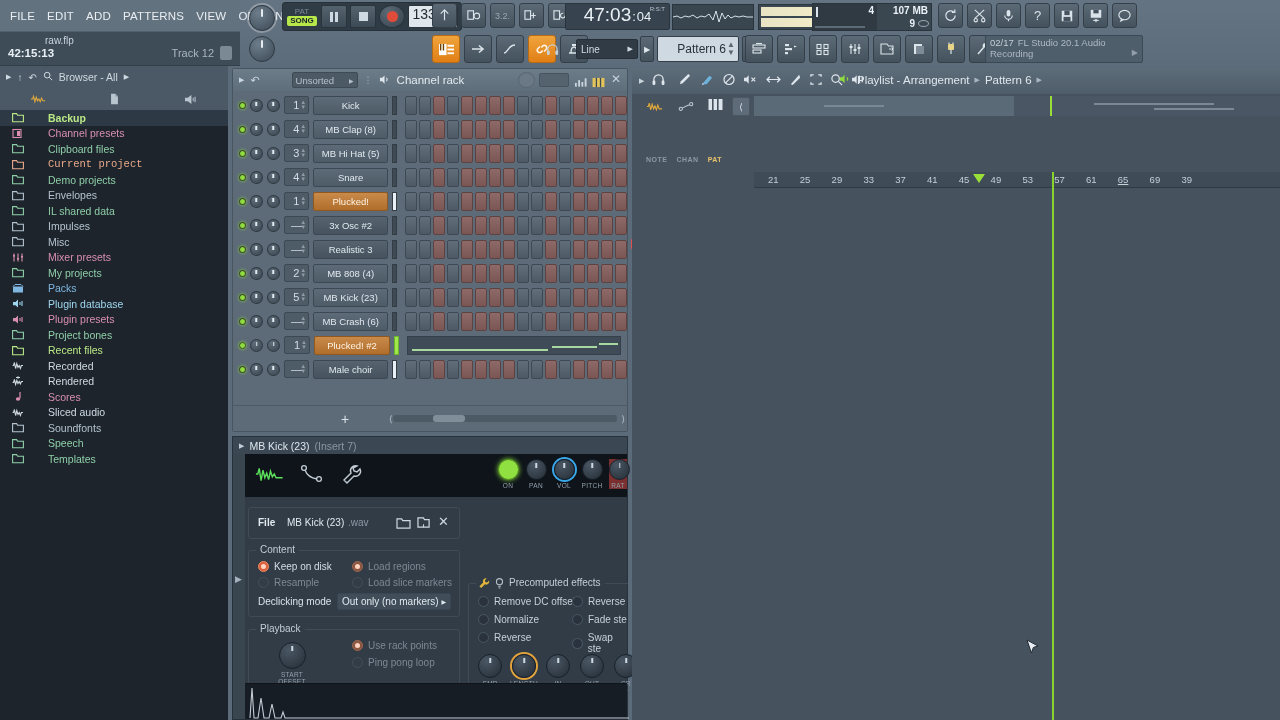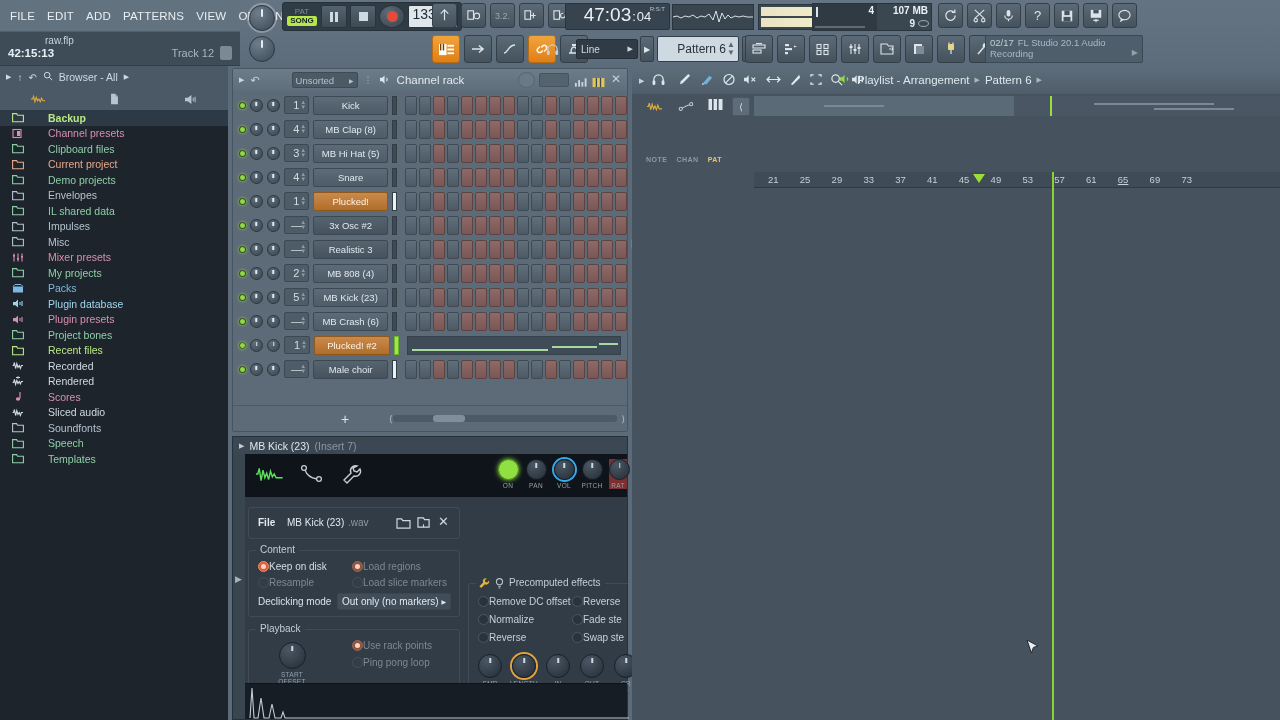--- a/index.html
+++ b/index.html
@@ -184,21 +184,21 @@
         background:radial-gradient(circle at 35% 28%,#4a5764,#242d36); border:1px solid #18202a;
         position:relative; margin:0 auto;}
   .kb .kk::after{content:"";position:absolute;left:50%;top:3px;width:1.5px;height:5px;background:#cfd9e1;transform:translateX(-50%);}
   .kb .lbl { text-align:center; color:#93a0ab; font-size:6.5px; margin-top:2px; letter-spacing:.3px;}
   .kb.onled .kk { background:#8fe040; border:1px solid #4f8a1c; box-shadow:0 0 5px #8fe040;}
   .kb.onled .kk::after{display:none;}
   .kb.vol .kk { box-shadow:0 0 0 2px #3aa7e8; }
   .grp { border:1px solid #3f4b57; border-radius:3px; position:relative; }
   .grp .gt { position:absolute; left:7px; top:-7px; background:#313c47; padding:0 4px;
              color:#c3ccd5; font-size:10px;}
-  .radio { display:flex; align-items:center; font-size:10px; color:#d5dde5;}
+  .radio { display:flex; align-items:center; gap:5px; font-size:10px; color:#d5dde5;}
   .radio .dot { width:11px;height:11px;border-radius:50%;background:#2a333d;border:1px solid #4a5663;
                 display:flex;align-items:center;justify-content:center;}
   .radio.on .dot { background:#d9603f; border-color:#ef8a5e; }
   .radio.on .dot::after{content:"";width:5px;height:5px;border-radius:50%;background:#ffd4c0;}
   .radio.dim { color:#7d8893; } .radio.dim .dot { background:#333d47; border-color:#434f5a;}
   .radio.dim.ond .dot { background:#8b5742; border-color:#9b6550;}
   .selbox { background:#414e5a; border:1px solid #394653; border-radius:2px; color:#e0e8ee;
             font-size:10px; display:flex; align-items:center; padding:0 4px; justify-content:space-between;}
   .wavebox { position:absolute; left:12px; right:0; bottom:0; height:36px; background:#171d25;
              border-top:1px solid #0e141a;}
@@ -571,21 +571,21 @@
         <div class="bitem">
           <span class="bicon"><svg width="12" height="11" viewBox="0 0 12 11">
               <path d="M0.6 1.6h4l1 1.6h5.8v6.6H0.6z" fill="none" stroke="#8fcfa8" stroke-width="1.1"></path>
             </svg></span>
           <span style="color: rgb(143, 207, 168);">Clipboard files</span>
         </div>
         <div class="bitem">
           <span class="bicon"><svg width="12" height="11" viewBox="0 0 12 11">
               <path d="M0.6 1.6h4l1 1.6h5.8v6.6H0.6z" fill="none" stroke="#e8a98a" stroke-width="1.1"></path>
             </svg></span>
-          <span style="color: rgb(232, 169, 138);">Current project</span>
+          <span style="color: rgb(232, 169, 138); font-family: Liberation Mono, monospace;">Current project</span>
         </div>
         <div class="bitem">
           <span class="bicon"><svg width="12" height="11" viewBox="0 0 12 11">
               <path d="M0.6 1.6h4l1 1.6h5.8v6.6H0.6z" fill="none" stroke="#8fcfa8" stroke-width="1.1"></path>
             </svg></span>
           <span style="color: rgb(143, 207, 168);">Demo projects</span>
         </div>
         <div class="bitem">
           <span class="bicon"><svg width="12" height="11" viewBox="0 0 12 11">
               <path d="M0.6 1.6h4l1 1.6h5.8v6.6H0.6z" fill="none" stroke="#b4c3cf" stroke-width="1.1"></path>
@@ -1560,21 +1560,21 @@
         <span class="tk" style="left: 109.4px;">33</span>
         <span class="tk" style="left: 141.2px;">37</span>
         <span class="tk" style="left: 173px;">41</span>
         <span class="tk" style="left: 204.8px;">45</span>
         <span class="tk" style="left: 236.6px;">49</span>
         <span class="tk" style="left: 268.4px;">53</span>
         <span class="tk" style="left: 300.2px;">57</span>
         <span class="tk" style="left: 332px;">61</span>
         <span class="tk" style="left: 363.8px; text-decoration: underline;">65</span>
         <span class="tk" style="left: 395.6px;">69</span>
-        <span class="tk" style="left: 427.4px;">73</span>
+        <span class="tk" style="left: 427.4px;">39</span>
         <span class="ph" style="left: 218.8px;"></span>
       </div>
 
     <div class="grid" id="pl-grid">
         <div class="gtrk" style="top: 0px;"></div>
         <div class="gtrk" style="top: 44.5px;"></div>
         <div class="gtrk" style="top: 89px;"></div>
         <div class="gtrk" style="top: 133.5px;"></div>
         <div class="gtrk" style="top: 178px;"></div>
         <div class="gtrk" style="top: 222.5px;"></div>

